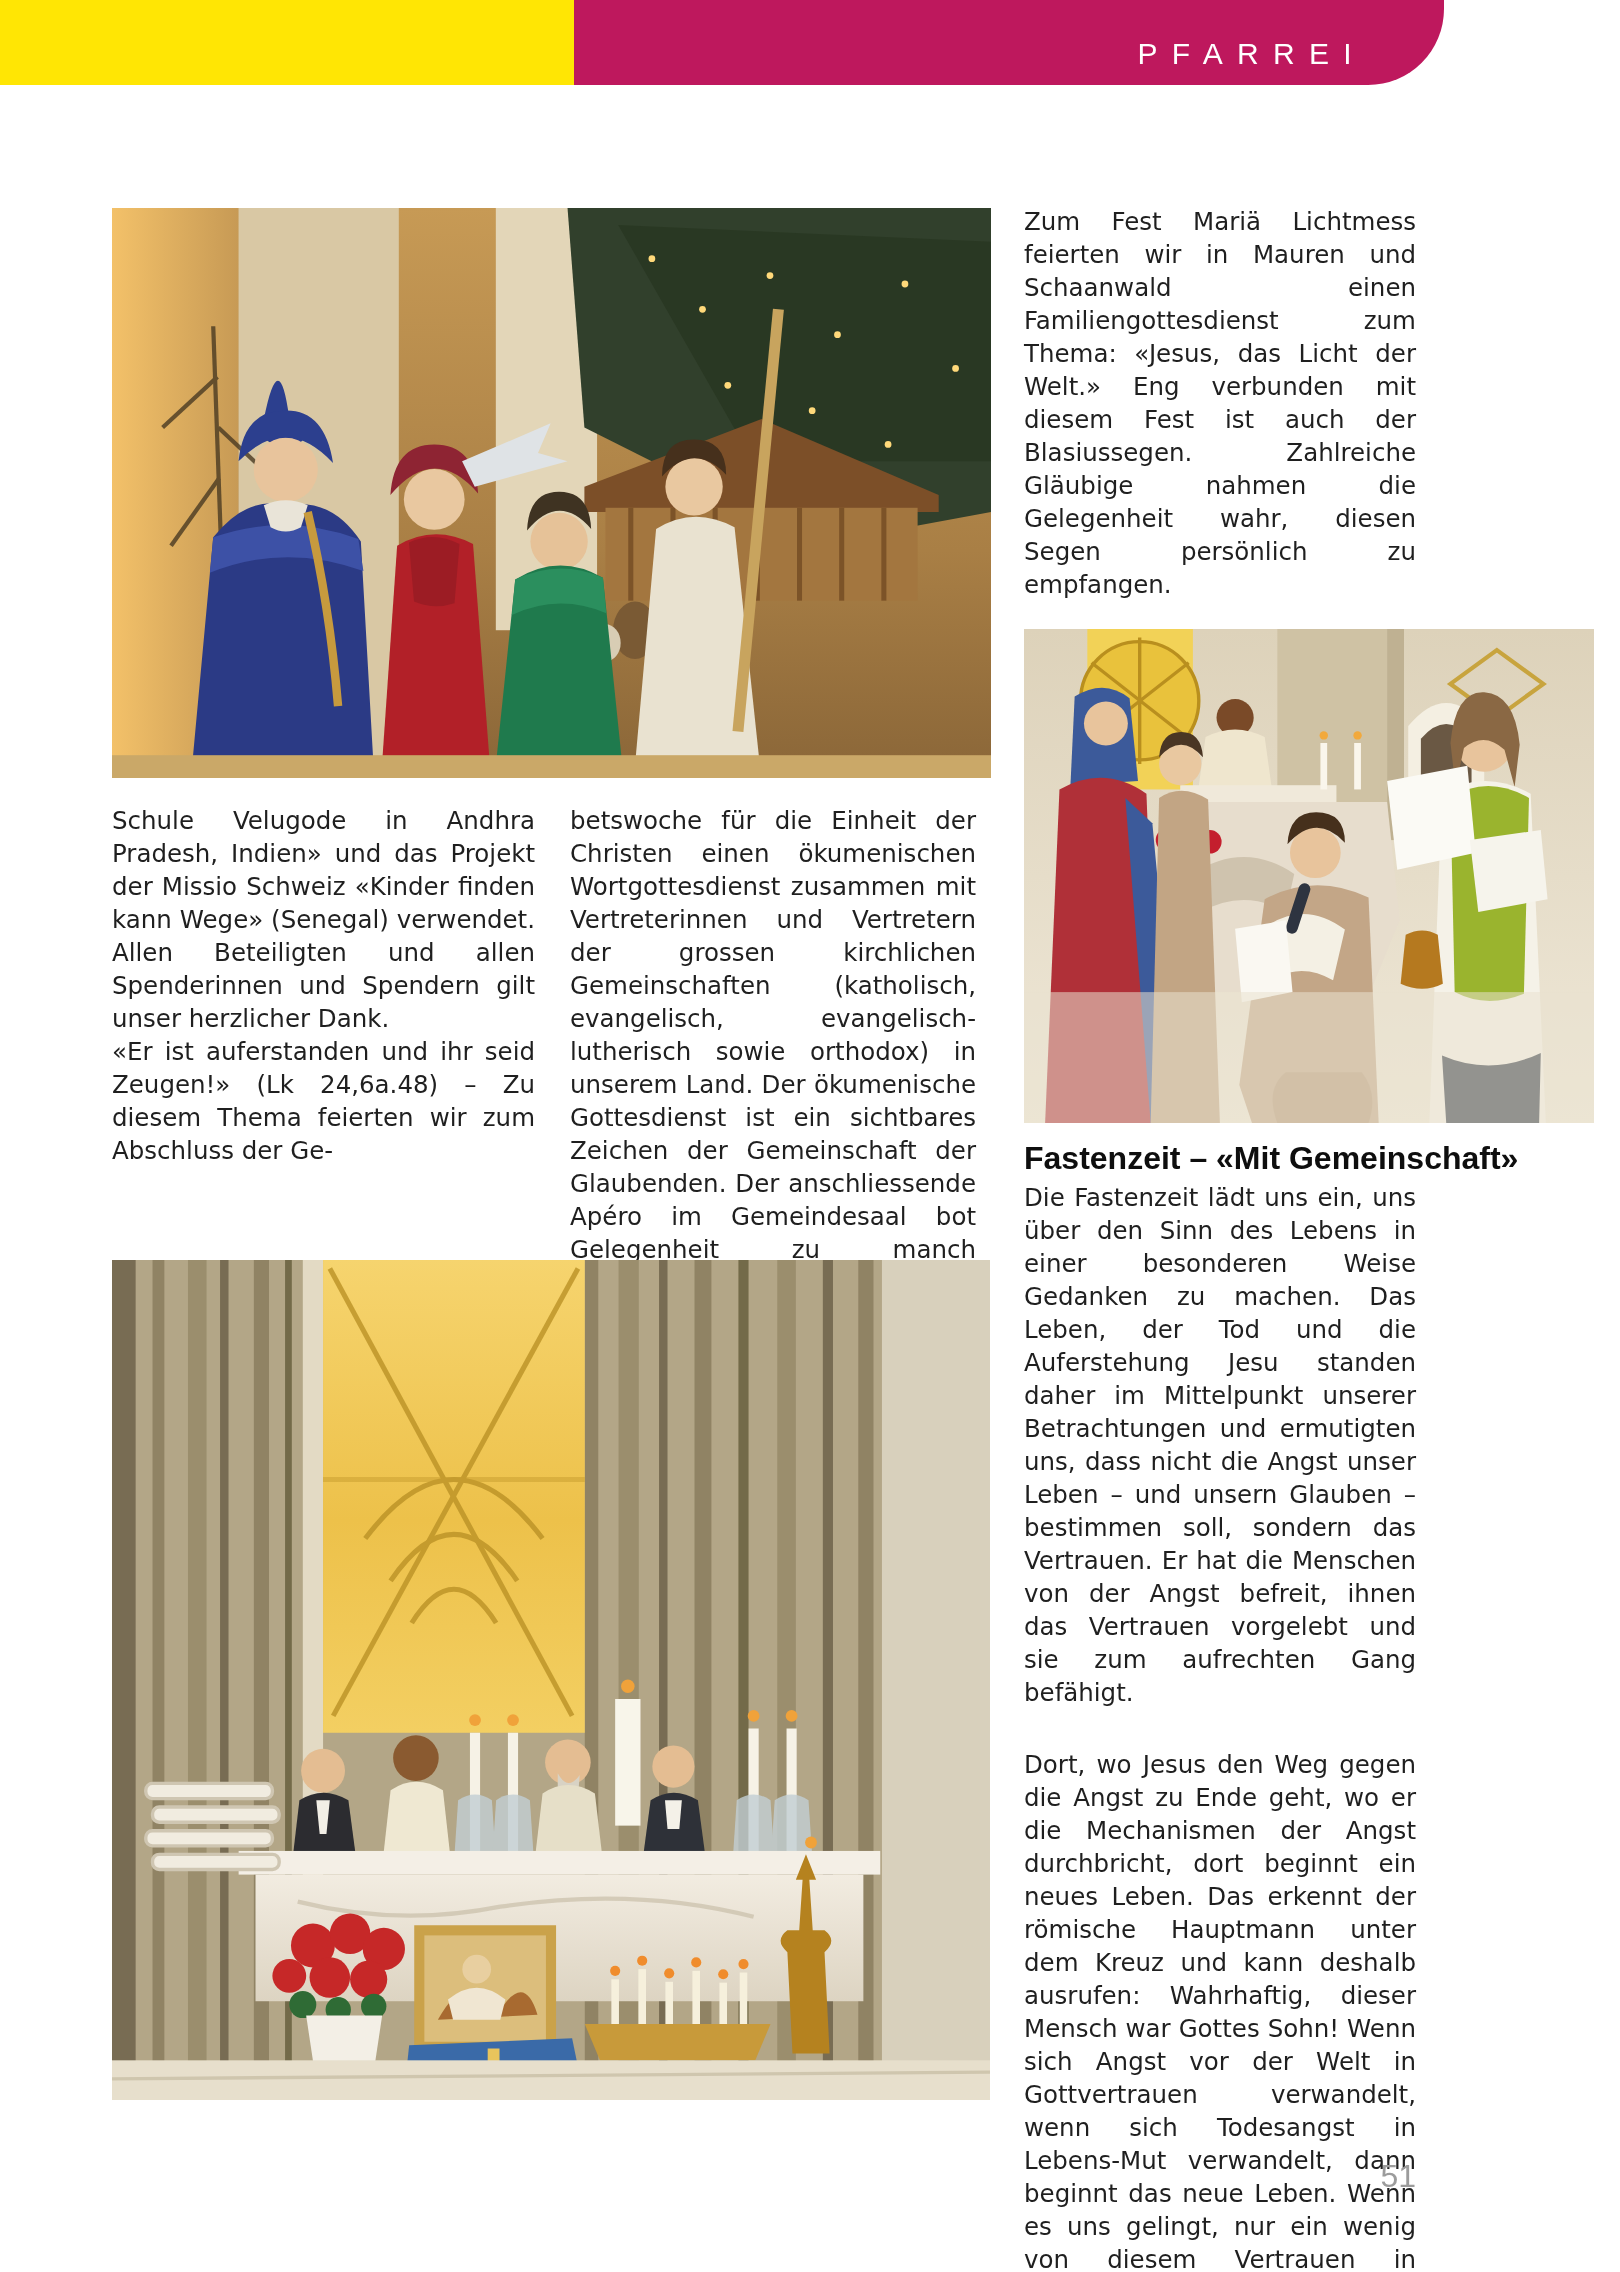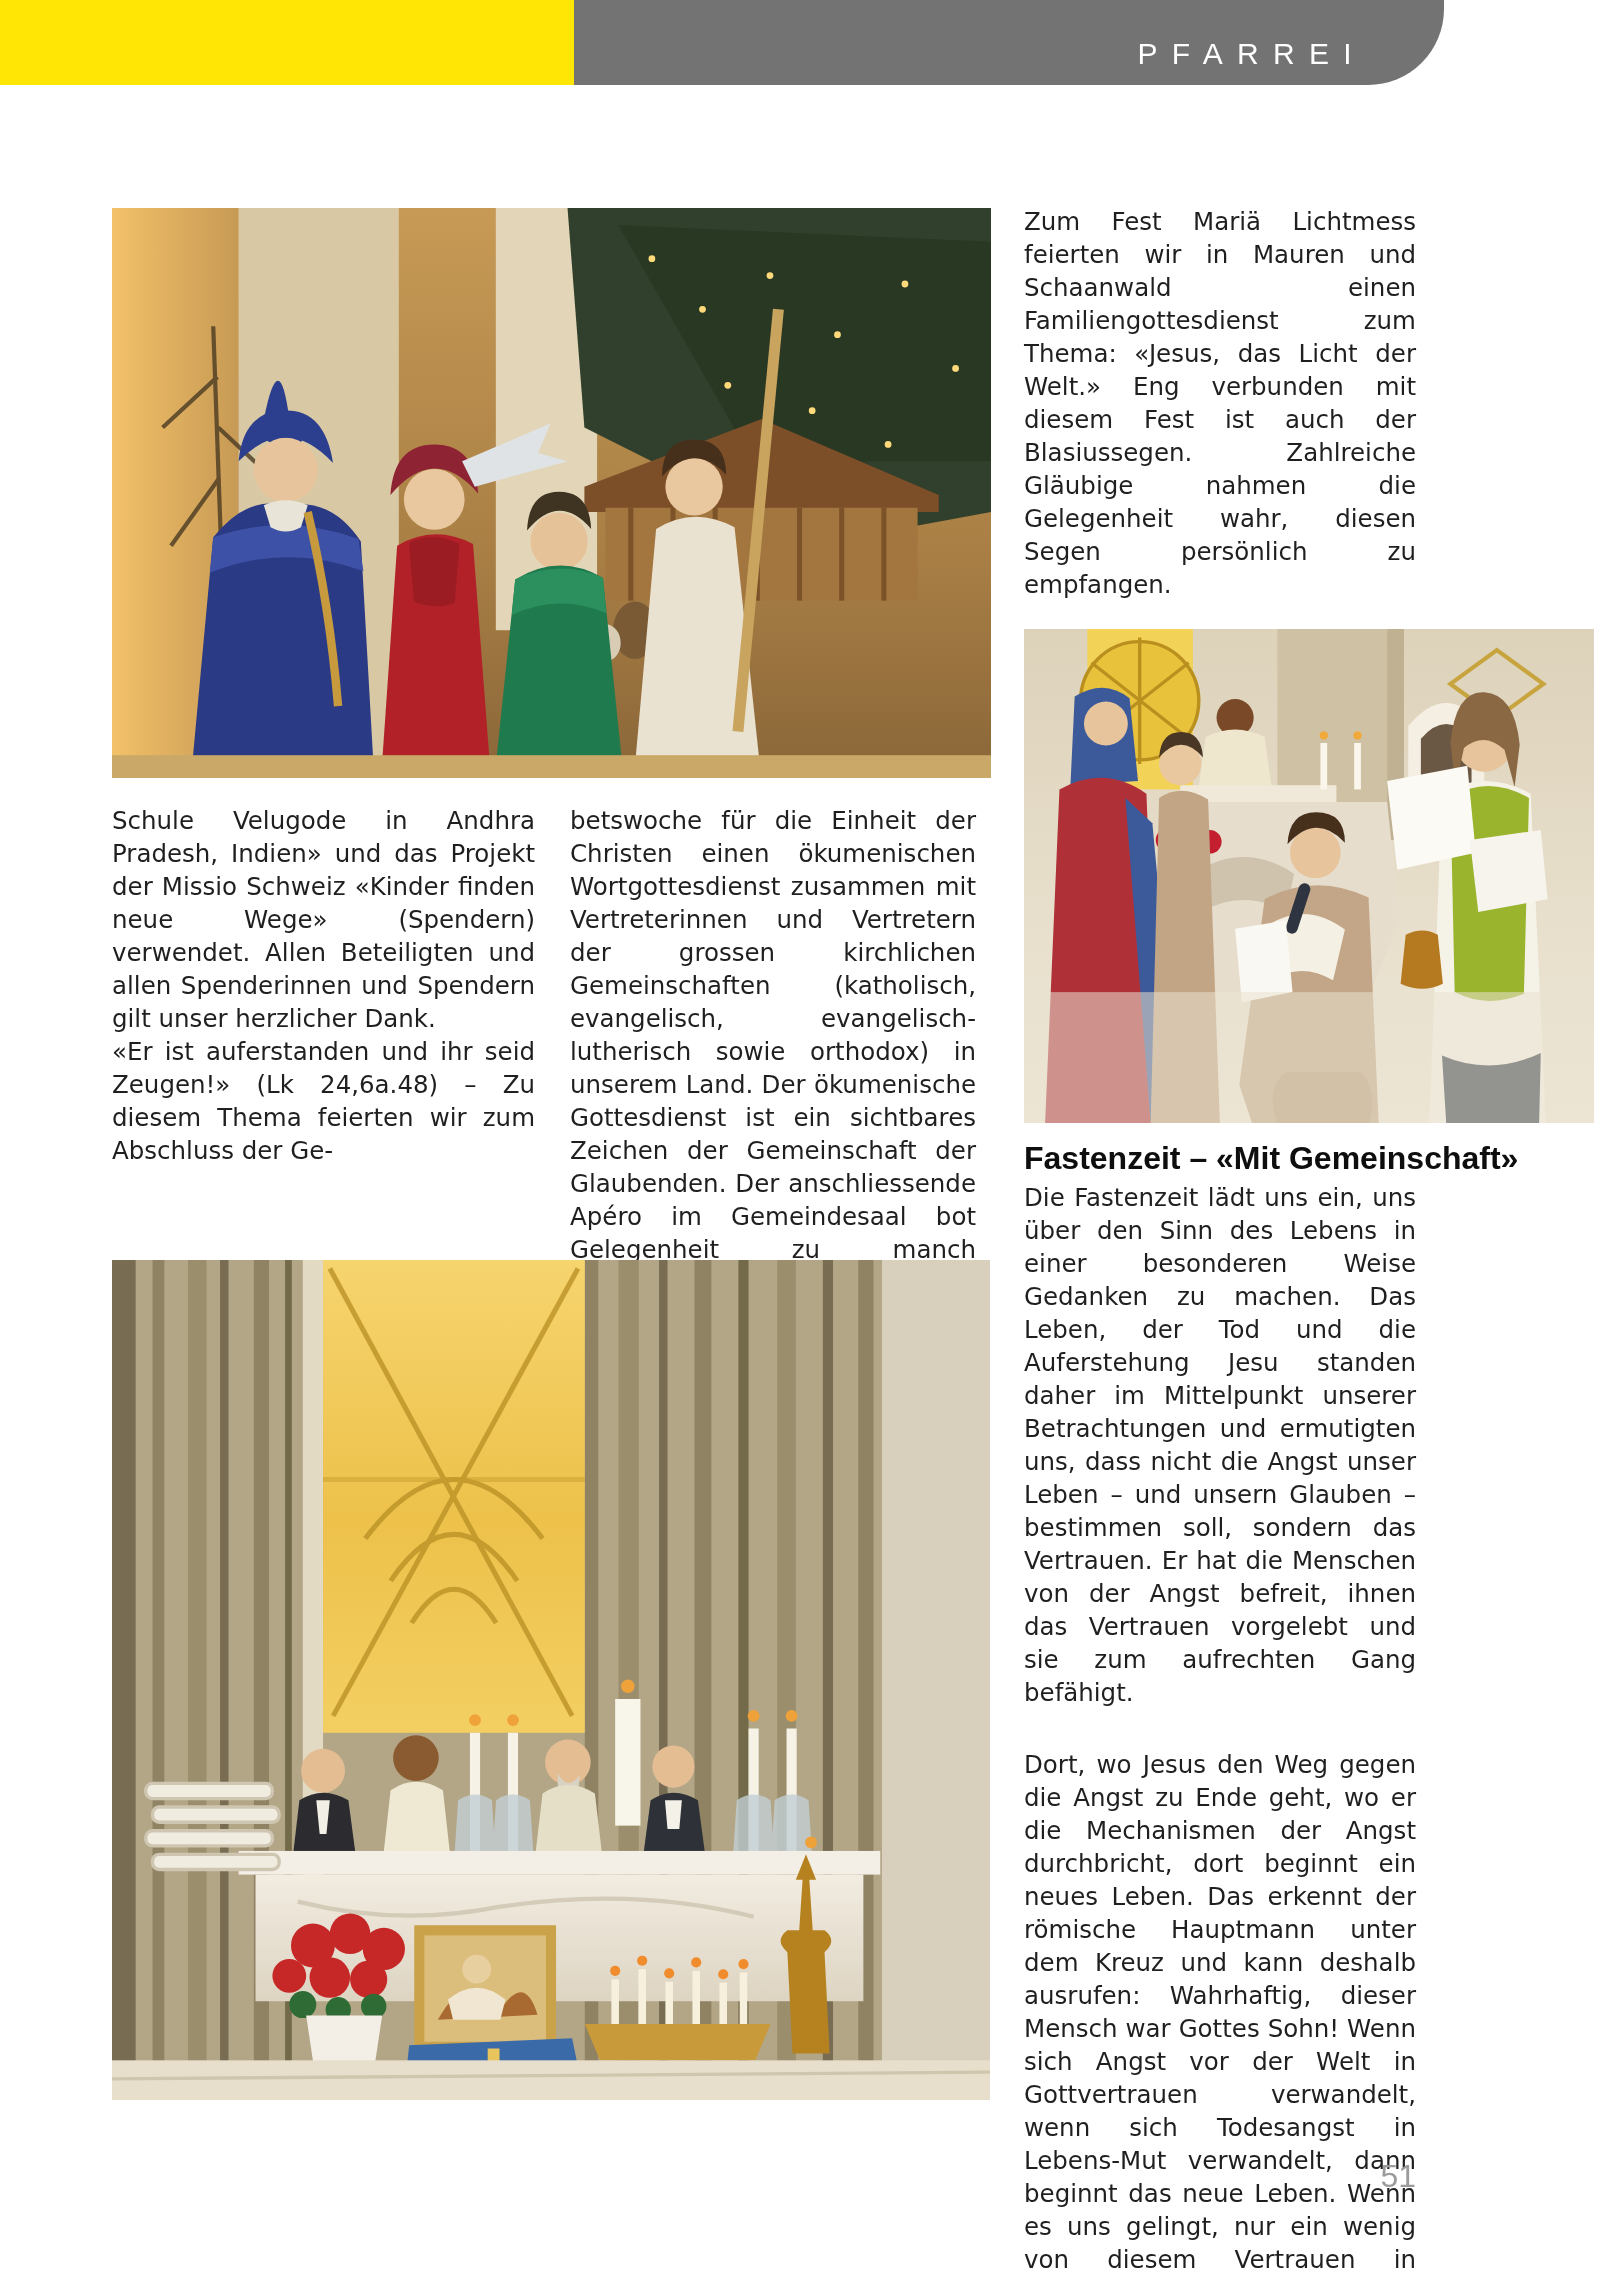--- a/index.html
+++ b/index.html
@@ -1,21 +1,21 @@
 <!DOCTYPE html>
 <html style="font-size:13.5px"><head>
 <meta charset="utf-8">
 <style>
   html,body{margin:0;padding:0;background:#ffffff;}
   body{width:1620px;height:2273px;position:relative;overflow:hidden;
        font-family:"DejaVu Sans",sans-serif;-webkit-font-smoothing:antialiased;}
 
   
   .bar-yellow{position:absolute;left:0;top:0;width:574px;height:85px;background:#ffe604;}
-  .bar-dark{position:absolute;left:574px;top:0;width:870px;height:85px;background:#737373;
+  .bar-dark{position:absolute;left:574px;top:0;width:870px;height:85px;background:#be185d;
             border-bottom-right-radius:76px;}
   .pfarrei{position:absolute;right:78px;top:39px;color:#ffffff;
            font-family:"Liberation Sans",sans-serif;font-weight:500;
            font-size:30px;letter-spacing:14.3px;line-height:1;}
 
   
   .body-text{font-size:24.5px;line-height:33px;color:#1f1f1f;text-align:justify;
              font-family:"DejaVu Sans",sans-serif;}
   .body-text p{margin:0;}
   .subhead{font-family:"Liberation Sans",sans-serif;font-weight:700;color:#0e0e0e;
@@ -126,21 +126,21 @@
 
     <circle cx="690" cy="330" r="34" fill="#e9c8a0"></circle>
     <path d="M652,318 q38,-42 76,-2 q0,-42 -38,-42 q-38,0 -38,44" fill="#46301c"></path>
     <path d="M620,660 L645,380 Q690,352 738,378 L768,660 Z" fill="#e9e2d0"></path>
     <line x1="790" y1="120" x2="742" y2="620" stroke="#c8a45e" stroke-width="13"></line>
     <rect x="0" y="648" width="1042" height="27" fill="#caa868"></rect>
   </svg>
 </div>
 
 <div class="colA body-text">
-  <p>Schule Velugode in Andhra Pradesh, Indien» und das Projekt der Missio Schweiz «Kinder finden neue Wege» (Spendern) verwendet. Allen Beteiligten und allen Spenderinnen und Spendern gilt unser herzlicher Dank.</p>
+  <p>Schule Velugode in Andhra Pradesh, Indien» und das Projekt der Missio Schweiz «Kinder finden kann Wege» (Senegal) verwendet. Allen Beteiligten und allen Spenderinnen und Spendern gilt unser herzlicher Dank.</p>
   <p>«Er ist auferstanden und ihr seid Zeugen!» (Lk 24,6a.48) – Zu diesem Thema feierten wir zum Abschluss der Ge-</p>
 </div>
 
 <div class="colB body-text">
   <p>betswoche für die Einheit der Christen einen ökumenischen Wortgottesdienst zusammen mit Vertreterinnen und Vertretern der grossen kirchlichen Gemeinschaften (katholisch, evangelisch, evangelisch-lutherisch sowie orthodox) in unserem Land. Der ökumenische Gottesdienst ist ein sichtbares Zeichen der Gemeinschaft der Glaubenden. Der anschliessende Apéro im Gemeindesaal bot Gelegenheit zu manch angeregtem Gespräch.</p>
 </div>
 
 <div class="colR-top">
   <div class="body-text">
     <p>Zum Fest Mariä Lichtmess feierten wir in Mauren und Schaanwald einen Familiengottesdienst zum Thema: «Jesus, das Licht der Welt.» Eng verbunden mit diesem Fest ist auch der Blasiussegen. Zahlreiche Gläubige nahmen die Gelegenheit wahr, diesen Segen persönlich zu empfangen.</p>

